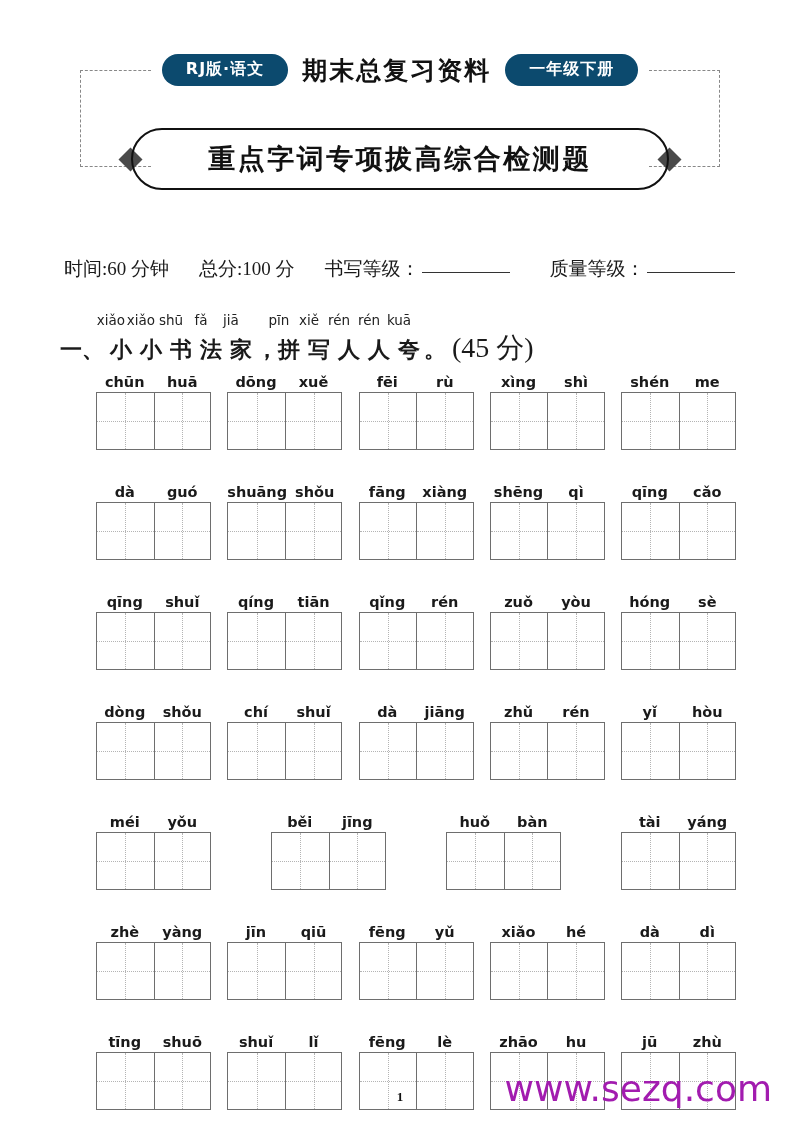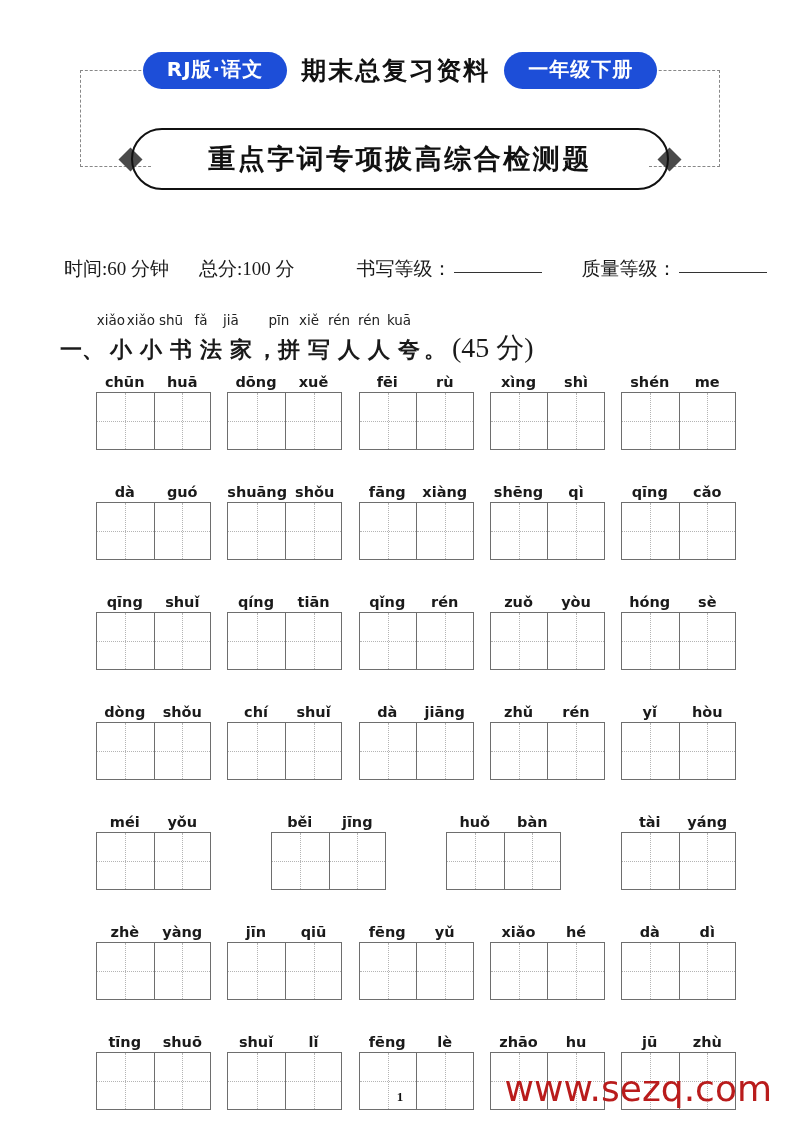--- a/index.html
+++ b/index.html
@@ -50,26 +50,26 @@
     position: absolute;
     left: 0; top: 48px;
     width: 800px;
     height: 44px;
     display: flex;
     align-items: center;
     justify-content: center;
     gap: 14px;
   }
   .pill {
-    background: #1d4ed8;
+    background: #0c4a6e;
     color: #ffffff;
     border-radius: 22px;
     padding: 5px 24px 7px 24px;
     font-family: "DejaVu Sans", "Liberation Sans", sans-serif;
-    font-size: 20px;
+    font-size: 16px;
     font-weight: bold;
     letter-spacing: 1px;
     white-space: nowrap;
     line-height: 1.25;
   }
   .center-title {
     font-family: "DejaVu Serif", "Liberation Serif", serif;
     font-size: 25px;
     font-weight: bold;
     letter-spacing: 2px;
@@ -123,21 +123,21 @@
     left: 64px;
     top: 256px;
     width: 680px;
     height: 30px;
     display: flex;
     align-items: baseline;
     font-size: 19px;
     white-space: nowrap;
   }
   .info-item { margin-right: 30px; }
-  .info-item.grow { margin-right: 40px; margin-left: 32px; }
+  .info-item.grow { margin-right: 40px; }
   .blank-line {
     display: inline-block;
     width: 88px;
     border-bottom: 1.4px solid #333;
     height: 1px;
     margin-left: 2px;
     vertical-align: 2px;
   }
 
   
@@ -251,21 +251,21 @@
     font-size: 13px;
     font-weight: bold;
     color: #111;
   }
   .watermark {
     position: absolute;
     right: 28px;
     top: 1068px;
     font-family: "DejaVu Sans", "Liberation Sans", sans-serif;
     font-size: 36px;
-    color: #b91c1c;
+    color: #a21caf;
     letter-spacing: 0px;
     white-space: nowrap;
   }
 </style>
 </head>
 <body>
 
 <div class="header-zone">
   <div class="bracket-left"></div>
   <div class="bracket-right"></div>

